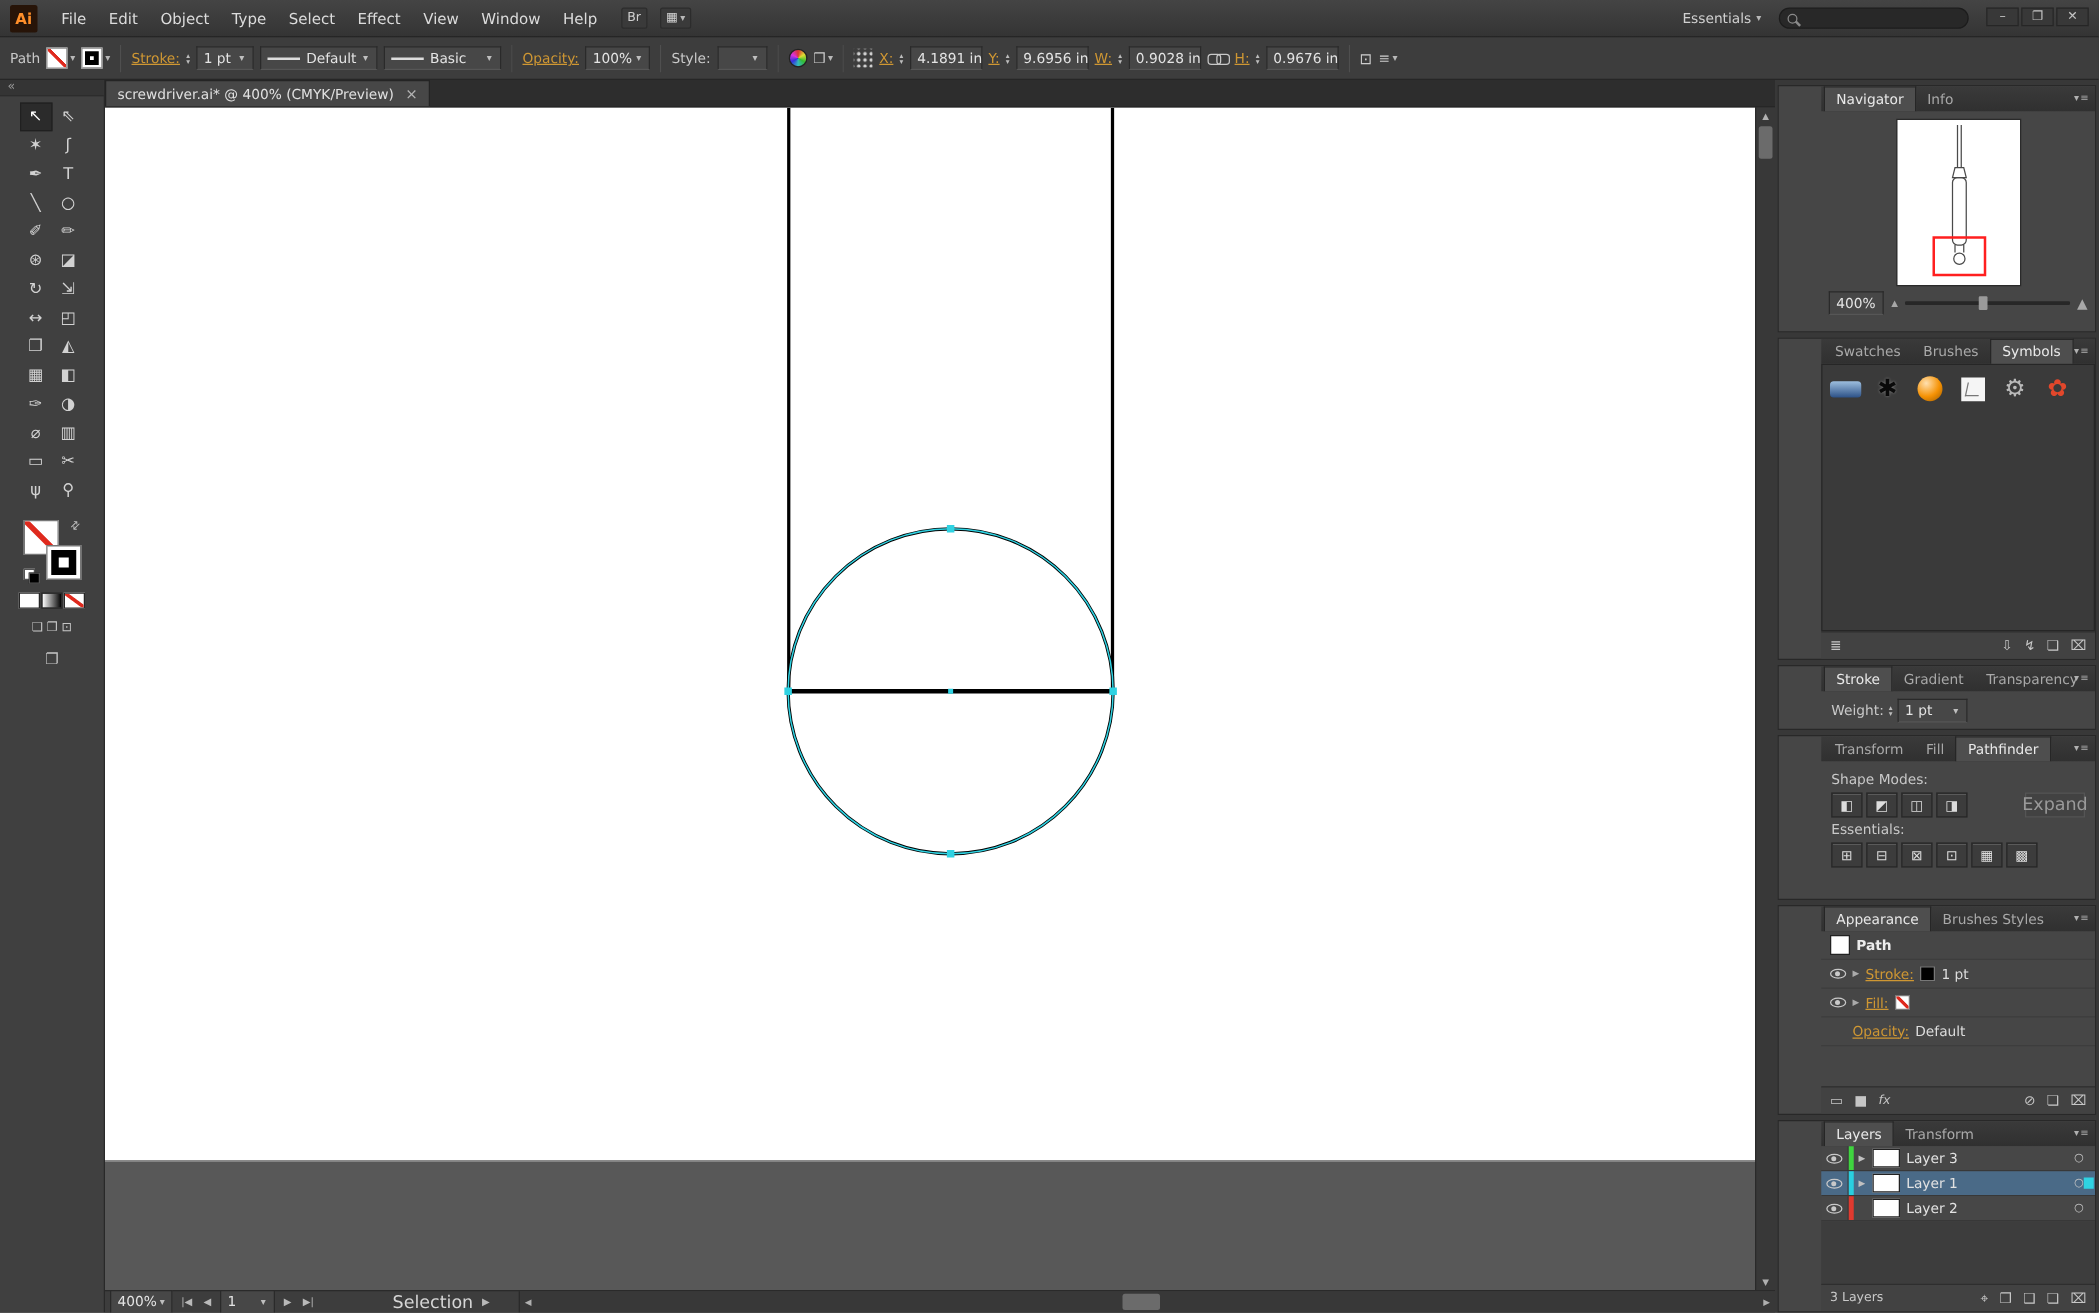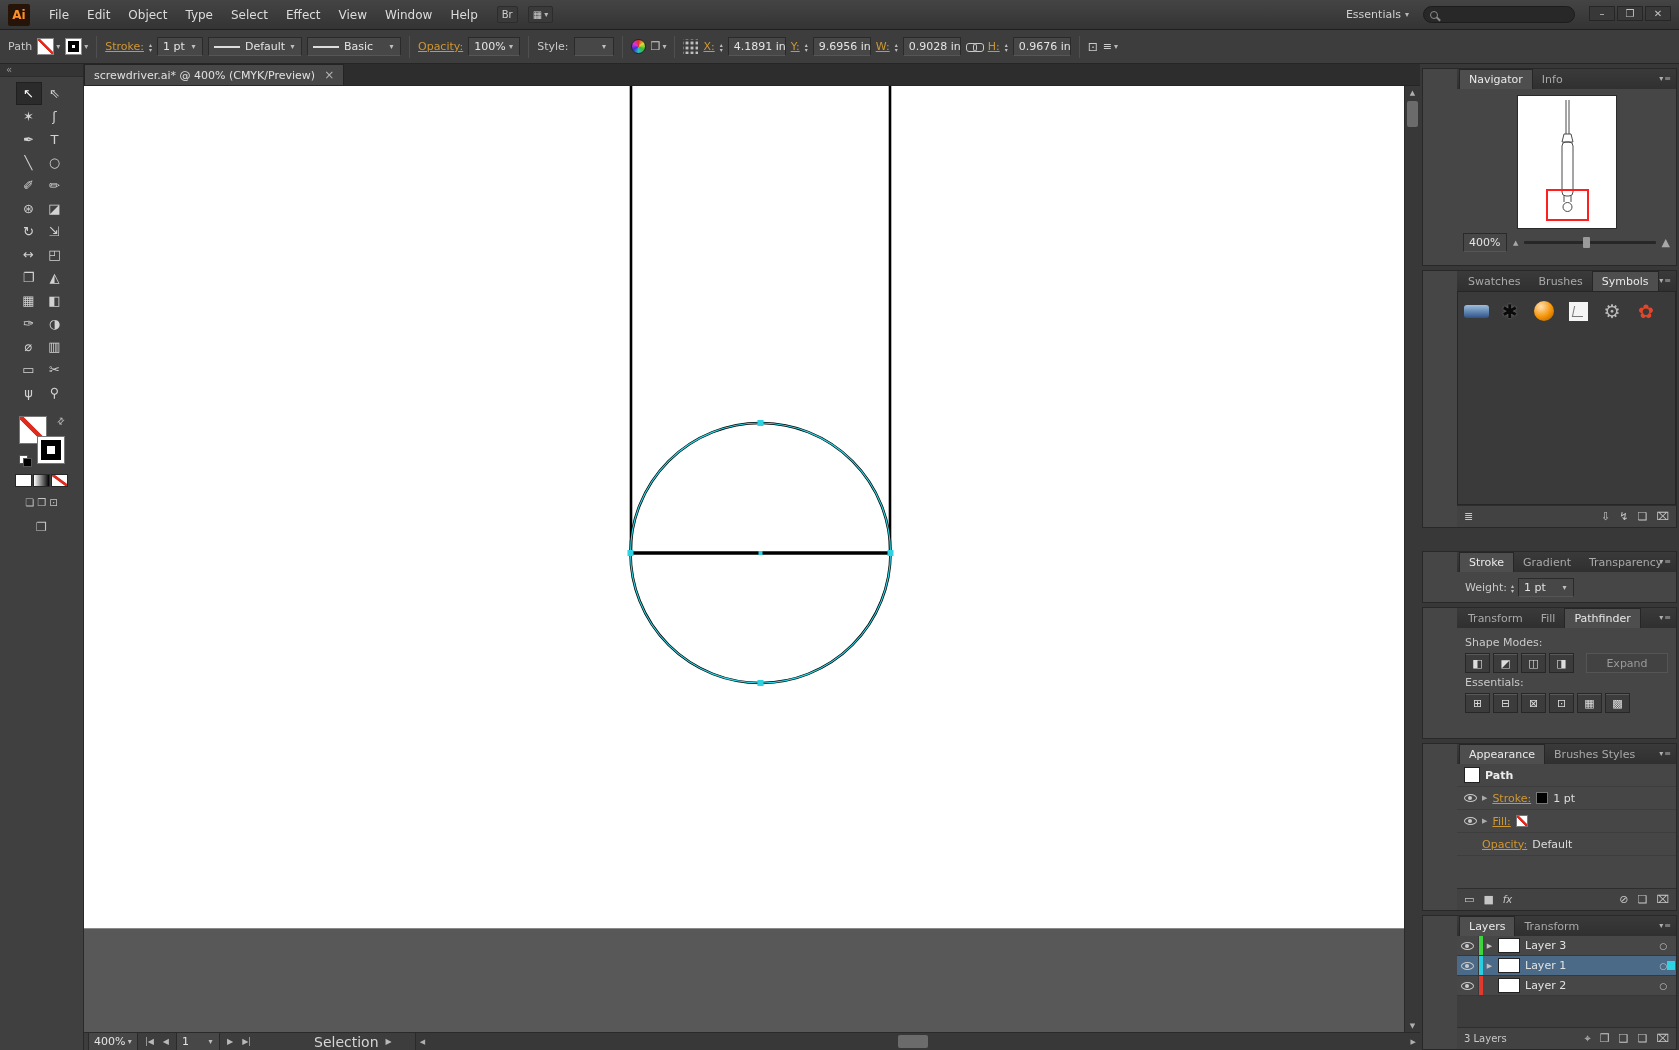--- a/index.html
+++ b/index.html
@@ -111,28 +111,28 @@
   .sym-splat::after{content:"✱";font-size:19px;color:#0a0a0a;text-shadow:0 0 2px #888;}
   .sym-orb{width:20px;height:20px;border-radius:50%;background:radial-gradient(circle at 35% 28%,#ffe0b0,#f59204 55%,#9c5a00);}
   .sym-card{width:19px;height:19px;background:#f5f5f5;position:relative;}
   .sym-card::after{content:"";position:absolute;left:4px;top:4px;width:10px;height:10px;border-left:1px solid #777;border-bottom:1px solid #777;transform:skewX(-12deg);}
   .sym-gear::after{content:"⚙";font-size:19px;color:#b9b9b9;}
   .sym-flower::after{content:"✿";font-size:19px;color:#e2472b;}
   .p-footer{height:22px;background:#424242;border-top:1px solid #2e2e2e;display:flex;align-items:center;gap:9px;padding:0 7px;flex:none;}
   .pf-ic{color:#c6c6c6;font-size:11px;}
   .pf-ic.fx{font-style:italic;font-size:10px;}
   .spacer{flex:1;}
-  #p-stroke{height:52px;margin-top:19px;}
+  #p-stroke{height:52px;}
   .stroke-row{display:flex;align-items:center;gap:4px;padding:6px 8px;}
   #p-pathfinder{height:132px;}
   .pfc{padding:5px 8px;}
   .pfc-label{font-size:11px;color:#c9c9c9;margin:3px 0 4px;}
   .btnrow{display:flex;align-items:center;}
   .pf-btn{width:25px;height:20px;background:#3c3c3c;border:1px solid #272727;box-shadow:inset 0 1px 0 #5a5a5a;display:flex;align-items:center;justify-content:center;font-size:11px;color:#ddd;margin-right:3px;}
-  .expand-btn{margin-left:auto;width:82px;height:20px;background:#424242;border:1px solid #555;color:#9a9a9a;font-size:11px;display:flex;align-items:center;justify-content:center;}
+  .expand-btn{margin-left:auto;width:48px;height:20px;background:#424242;border:1px solid #555;color:#9a9a9a;font-size:14px;display:flex;align-items:center;justify-content:center;}
   #p-appearance{height:168px;}
   .ap-row{display:flex;align-items:center;height:23px;border-bottom:1px solid #3d3d3d;padding:0 7px;gap:5px;flex:none;}
   .ap-title{font-weight:bold;color:#ececec;}
   .ap-thumb{width:16px;height:16px;background:#fff;border:1px solid #222;}
   .eye{width:13px;height:8px;border:1px solid #c9c9c9;border-radius:50%;position:relative;display:inline-block;flex:none;}
   .eye::after{content:'';position:absolute;left:3px;top:1px;width:4px;height:4px;border-radius:50%;background:#c9c9c9;}
   .eye-spacer{width:13px;display:inline-block;flex:none;}
   .exp{font-size:7px;color:#aaa;}
   .mini-swatch{width:12px;height:12px;display:inline-block;border:1px solid #777;}
   .mini-swatch.black{background:#000;}

